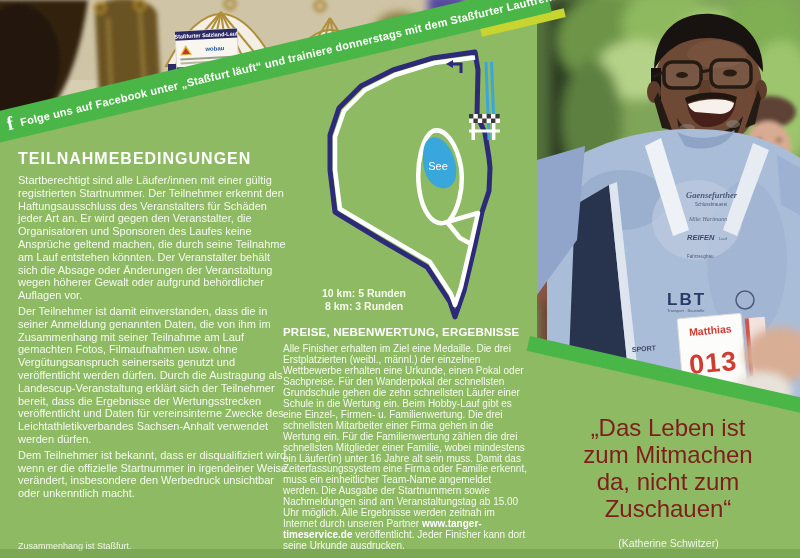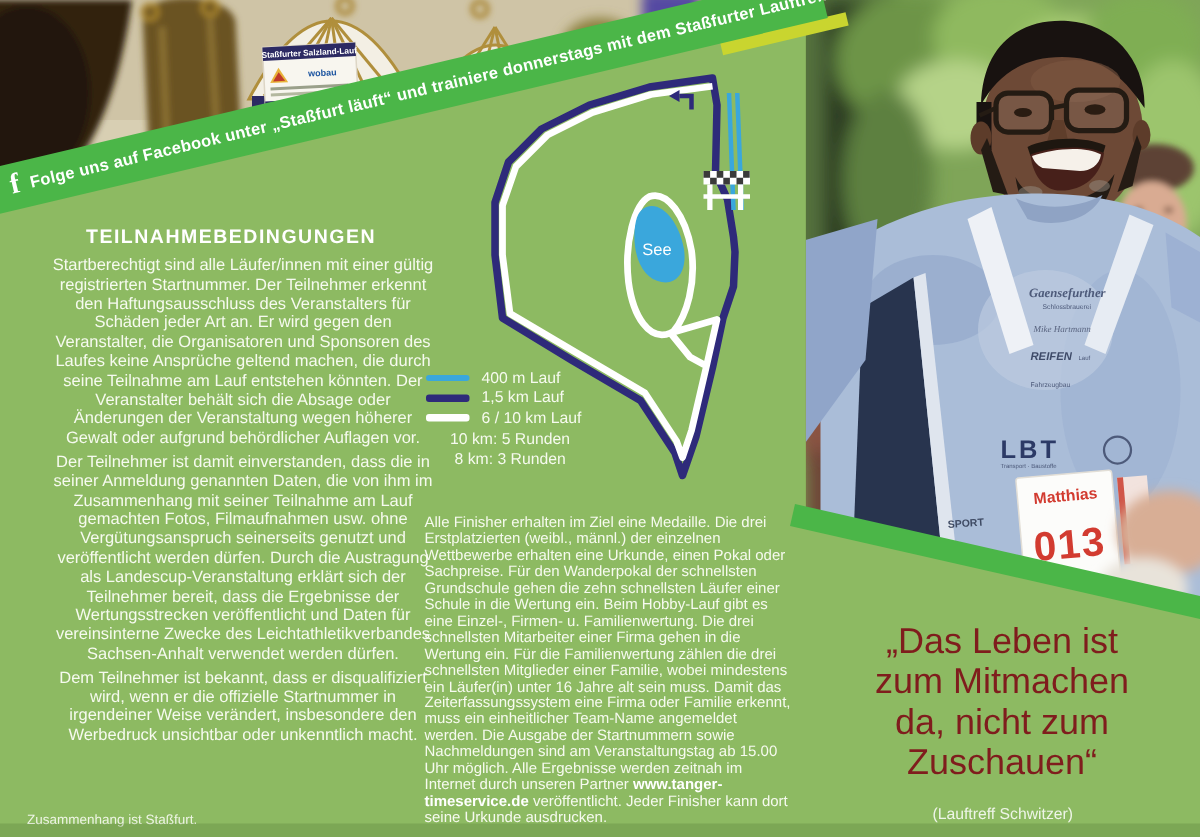--- a/index.html
+++ b/index.html
@@ -29,35 +29,35 @@
     color:#fff;font-size:11px;font-weight:bold;letter-spacing:.2px;white-space:nowrap;
   }
   .yellow-stripe{
     position:absolute;left:480px;top:28px;width:86px;height:9px;
     background:#c9d52f;transform:rotate(-13.3deg);transform-origin:0 0;
     z-index:4;
   }
   
   .left-col{position:absolute;left:18px;top:150px;width:272px;z-index:3;color:#f6faef;}
   .col-heading{
-    color:#ffffff;font-size:13px;font-weight:bold;letter-spacing:1px;
-    text-align:center;margin:0 0 6px 0;
-  }
-  .left-col p{font-size:11px;line-height:12.8px;margin:0 0 3px 16px;text-align:center;}
+    color:#ffffff;font-size:16px;font-weight:bold;letter-spacing:1px;
+    margin:0 0 6px 0;
+  }
+  .left-col p{font-size:11px;line-height:12.8px;margin:0 0 3px 0;}
   .footnote{position:absolute;left:18px;top:541px;font-size:9px;color:#eef5e5;z-index:3;}
   
   .map-svg{position:absolute;left:285px;top:40px;z-index:1;}
   .legend{position:absolute;left:284px;top:245px;z-index:3;}
   .legend-row{display:flex;align-items:center;height:13.5px;}
   .swatch{width:29px;margin-right:8px;border-radius:2px;}
   .sw-cyan{height:4px;background:#3aa7dc;}
   .sw-navy{height:5px;background:#2e2a7a;}
   .sw-white{height:5px;background:#ffffff;}
   .legend-label{color:#f6faef;font-size:10.5px;}
-  .map-notes{position:absolute;left:300px;top:287px;z-index:3;color:#f6faef;font-size:10.5px;line-height:13px;}
+  .map-notes{position:absolute;left:322px;top:287px;z-index:3;color:#f6faef;font-size:10.5px;line-height:13px;font-weight:bold;}
   .map-notes div:last-child{padding-left:3px;}
   
   .mid-heading{
     position:absolute;left:283px;top:326px;width:250px;z-index:3;
     color:#ffffff;font-size:11.5px;font-weight:bold;letter-spacing:.2px;margin:0;
   }
   .mid-body{
     position:absolute;left:283px;top:344px;width:246px;z-index:3;
     color:#f6faef;font-size:10px;line-height:10.95px;
   }
@@ -181,39 +181,26 @@
       <rect x="186.5" y="83" width="3.5" height="17" fill="#ffffff"></rect>
       <rect x="207" y="83" width="3.5" height="17" fill="#ffffff"></rect>
       <rect x="184" y="89.5" width="31" height="3" fill="#ffffff"></rect>
     </g>
     <g>
       <path d="M176,33 L176,24 L168,24" fill="none" stroke="#2e2a7a" stroke-width="3"></path>
       <polygon points="168,20 161,24 168,28" fill="#2e2a7a"></polygon>
     </g>
   </svg>
 
-  <div class="legend">
-    <div class="legend-row">
-      <div class="swatch sw-cyan"></div>
-      <span class="legend-label">400 m Lauf</span>
-    </div>
-    <div class="legend-row">
-      <div class="swatch sw-navy"></div>
-      <span class="legend-label">1,5 km Lauf</span>
-    </div>
-    <div class="legend-row">
-      <div class="swatch sw-white"></div>
-      <span class="legend-label">6 / 10 km Lauf</span>
-    </div>
-  </div>
   <div class="map-notes">
     <div>10 km: 5 Runden</div>
     <div>8 km: 3 Runden</div>
   </div>
 
+  <h2 class="mid-heading">PREISE, NEBENWERTUNG, ERGEBNISSE</h2>
   <div class="mid-body"><span>Alle Finisher erhalten im Ziel eine Medaille. Die drei Erstplatzierten (weibl., männl.) der einzelnen Wettbewerbe erhalten eine Urkunde, einen Pokal oder Sachpreise. Für den Wanderpokal der schnellsten Grundschule gehen die zehn schnellsten Läufer einer Schule in die Wertung ein. Beim Hobby-Lauf gibt es eine Einzel-, Firmen- u. Familienwertung. Die drei schnellsten Mitarbeiter einer Firma gehen in die Wertung ein. Für die Familienwertung zählen die drei schnellsten Mitglieder einer Familie, wobei mindestens ein Läufer(in) unter 16 Jahre alt sein muss. Damit das Zeiterfassungssystem eine Firma oder Familie erkennt, muss ein einheitlicher Team-Name angemeldet werden. Die Ausgabe der Startnummern sowie Nachmeldungen sind am Veranstaltungstag ab 15.00 Uhr möglich. Alle Ergebnisse werden zeitnah im Internet durch unseren Partner </span><span class="link">www.tanger-timeservice.de</span><span> veröffentlicht. Jeder Finisher kann dort seine Urkunde ausdrucken.</span></div>
 
   <div class="left-col">
     <h2 class="col-heading">TEILNAHMEBEDINGUNGEN</h2>
     <p>Startberechtigt sind alle Läufer/innen mit einer gültig registrierten Startnummer. Der Teilnehmer erkennt den Haftungsausschluss des Veranstalters für Schäden jeder Art an. Er wird gegen den Veranstalter, die Organisatoren und Sponsoren des Laufes keine Ansprüche geltend machen, die durch seine Teilnahme am Lauf entstehen könnten. Der Veranstalter behält sich die Absage oder Änderungen der Veranstaltung wegen höherer Gewalt oder aufgrund behördlicher Auflagen vor.</p>
     <p>Der Teilnehmer ist damit einverstanden, dass die in seiner Anmeldung genannten Daten, die von ihm im Zusammenhang mit seiner Teilnahme am Lauf gemachten Fotos, Filmaufnahmen usw. ohne Vergütungsanspruch seinerseits genutzt und veröffentlicht werden dürfen. Durch die Austragung als Landescup-Veranstaltung erklärt sich der Teilnehmer bereit, dass die Ergebnisse der Wertungsstrecken veröffentlicht und Daten für vereinsinterne Zwecke des Leichtathletikverbandes Sachsen-Anhalt verwendet werden dürfen.</p>
     <p>Dem Teilnehmer ist bekannt, dass er disqualifiziert wird, wenn er die offizielle Startnummer in irgendeiner Weise verändert, insbesondere den Werbedruck unsichtbar oder unkenntlich macht.</p>
   </div>
   <div class="footnote">Zusammenhang ist Staßfurt.</div>
 
@@ -318,21 +305,21 @@
       <g filter="url(#pb4)">
         <ellipse cx="243" cy="355" rx="35" ry="28" fill="#d8ae95"></ellipse>
         <ellipse cx="225" cy="392" rx="30" ry="20" fill="#e8e3da"></ellipse>
       </g>
     </svg>
   </div>
 
   <div class="photo-edge-band"></div>
 
   <div class="quote">„Das Leben ist zum Mitmachen da, nicht zum Zuschauen“</div>
-  <div class="quote-attr">(Lauftreff Schwitzer)</div>
+  <div class="quote-attr">(Katherine Schwitzer)</div>
 
   <div class="yellow-stripe"></div>
   <div class="banner">
     <span class="fb-f">f</span>
     <span class="banner-text">Folge uns auf Facebook unter „Staßfurt läuft“ und trainiere donnerstags mit dem Staßfurter Lauftreff.</span>
   </div>
 
   <div class="bottom-band"></div>
 </div>
 

